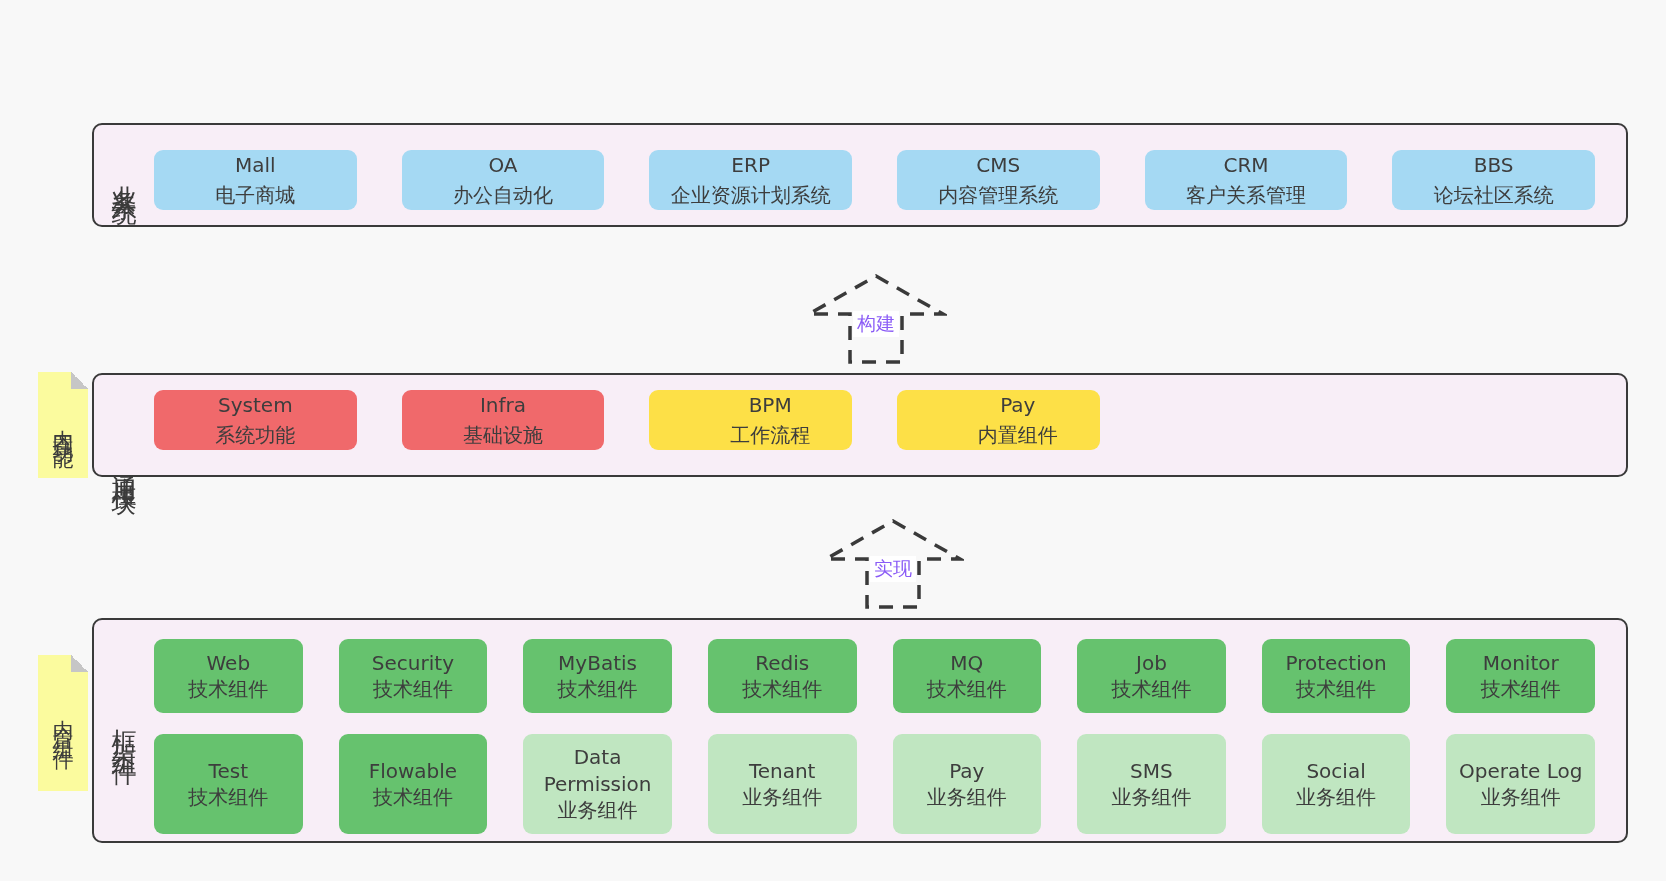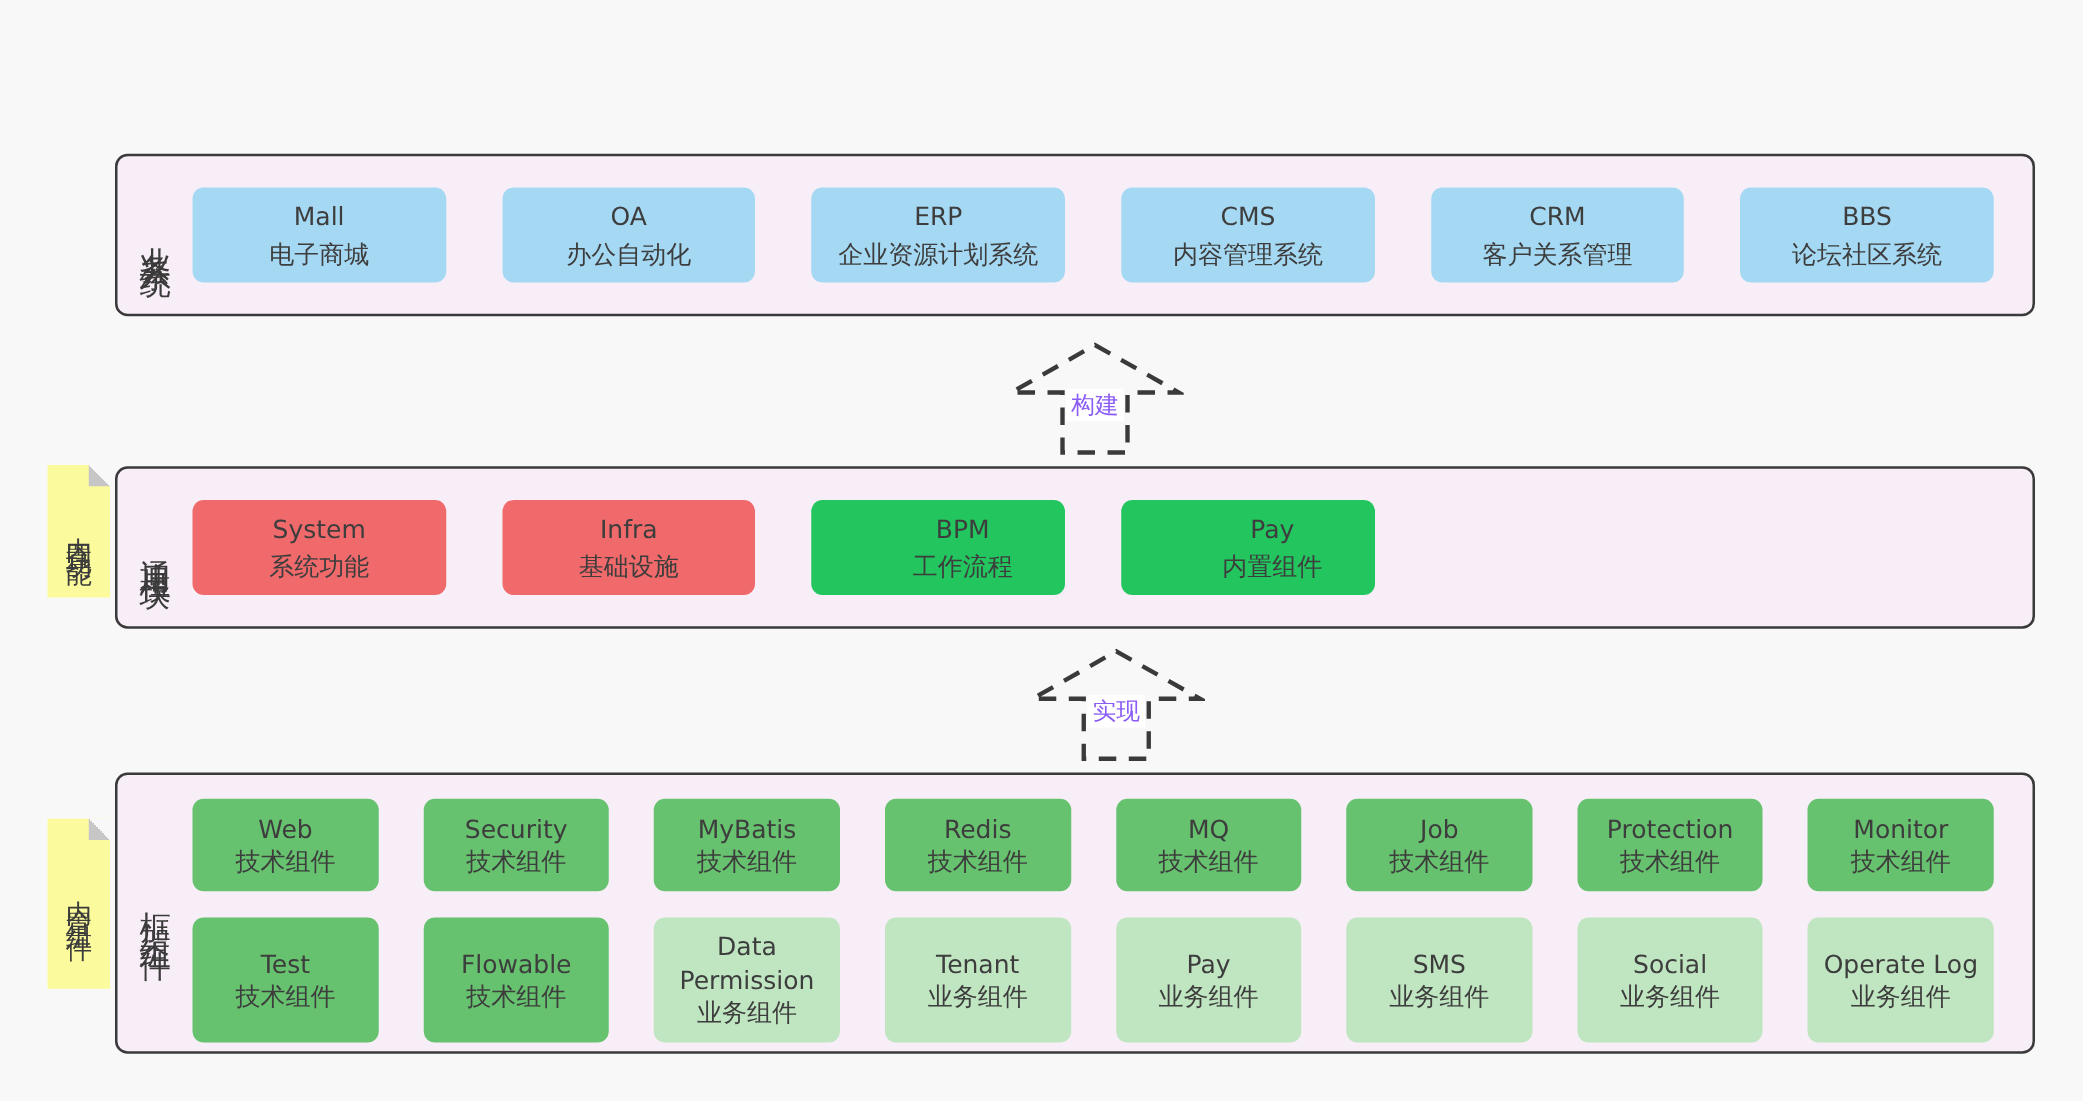--- a/index.html
+++ b/index.html
@@ -12,22 +12,22 @@
     overflow:hidden;
   }
 
   .panel {
     position:absolute; left:92px; width:1536px;
     background:#f8eef7;
     border:2px solid #3a3a3a;
     border-radius:10px;
     display:flex; align-items:stretch;
   }
-  #business-panel  { top:123px; height:130px; }
-  #modules-panel   { top:373px; height:130px; }
+  #business-panel  { top:123px; height:104px; }
+  #modules-panel   { top:373px; height:104px;align-items:flex-end; }
   #framework-panel { top:618px; height:225px; }
 
   .vlabel {
     flex:0 0 60px; width:60px;
     display:flex; align-items:center; justify-content:center;
     writing-mode:vertical-lr; text-orientation:upright;
     font-size:25px; letter-spacing:5px; color:#3b3b3b;
   }
   #framework-panel .vlabel { letter-spacing:11px; }
 
@@ -44,21 +44,21 @@
 
   .box {
     border-radius:9px;
     display:flex; flex-direction:column;
     align-items:center; justify-content:center; text-align:center;
     font-size:20px; line-height:1.5; color:#3d3d3d;
   }
   .boxes8 .box { line-height:1.32; }
   .box.blue       { background:#a5d9f3; }
   .box.red        { background:#f0696b; }
-  .box.pink       { background:#22c55e;padding-left:39px; }
+  .box.pink       { background:#fde047;padding-left:39px; }
   .box.green      { background:#66c26e; }
   .box.lightgreen { background:#c0e6c1; }
 
   .note {
     position:absolute; left:38px; width:50px;
     background:#fbfb9e;
     display:flex; align-items:center; justify-content:center;
   }
   .note::after {
     content:""; position:absolute; top:0; right:0;

